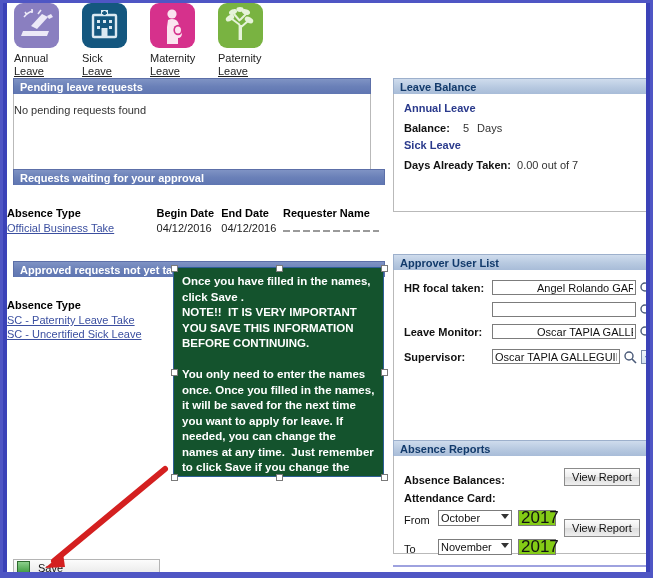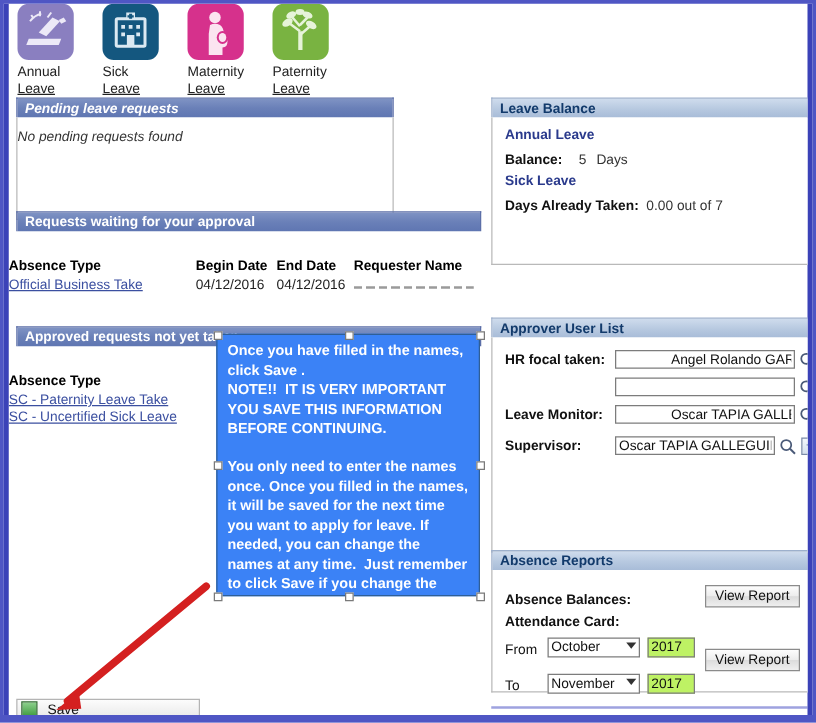--- a/index.html
+++ b/index.html
@@ -43,21 +43,21 @@
     box-sizing:border-box;
   }
   .ph-light{
     background:linear-gradient(to bottom,#cfdced 0%, #b7c9e0 55%, #a8bcd8 100%);
     color:#123a6b;
     border:1px solid #9db0cc;border-bottom:none;
   }
   .pb{background:#ffffff;border:1px solid #b9b9b9;border-top:none;box-sizing:border-box;}
 
   
-  #pending{left:6px;top:75px;width:302px;font-style:italic;}
+  #pending{left:6px;top:75px;width:358px;}
   #pending .pb{height:82px;padding:10px 0;color:#333;}
   #waiting{left:6px;top:166px;width:372px;}
   #waiting .pb{height:74px;border:none;}
   #approved{left:6px;top:258px;width:372px;}
   #approved .pb{height:118px;border:none;}
 
   .tbl{width:100%;border-collapse:collapse;font-size:11px;margin-top:22px;}
   .tbl th{text-align:left;font-weight:bold;color:#000;padding:0 0 2px 0;font-size:11px;}
   .tbl td{padding:1px 0;color:#222;}
   .lnk{color:#3b4fa0;text-decoration:underline;cursor:pointer;}
@@ -106,28 +106,28 @@
     font-size:11px;color:#111;padding:2px 7px;cursor:pointer;
     font-family:"Liberation Sans", sans-serif;white-space:nowrap;
   }
   .sel{
     width:74px;height:16px;border:1px solid #7c7c7c;background:#fff;font-size:11px;
     color:#111;padding:0 2px;box-sizing:border-box;position:relative;cursor:pointer;
     line-height:14px;
   }
   .sel .arw{position:absolute;right:2px;top:3px;width:0;height:0;
     border-left:4px solid transparent;border-right:4px solid transparent;border-top:5px solid #333;}
-  .yr{width:38px;height:16px;border:1px solid #7c7c7c;background:#bef264;font-size:11px;
+  .yr{width:38px;height:16px;border:1px solid #7c7c7c;background:#84cc16;font-size:17px;
     color:#111;padding:0 2px;box-sizing:border-box;line-height:14px;}
   .fromto{font-size:11px;color:#111;width:34px;flex:none;}
 
   
   #callout{
     position:absolute;left:166px;top:264px;width:211px;height:210px;
-    background:#3b82f6;color:#ffffff;
+    background:#14532d;color:#ffffff;
     font-weight:bold;font-size:11.5px;line-height:15.5px;
     padding:6px 8px;box-sizing:border-box;
     border:1px solid #2f5f97;
     white-space:pre-wrap;
     z-index:40;
   }
   .handle{position:absolute;width:5px;height:5px;background:#ffffff;border:1px solid #7a7a7a;z-index:41;}
 
   
   #arrow{position:absolute;left:0;top:440px;width:200px;height:140px;z-index:45;}

